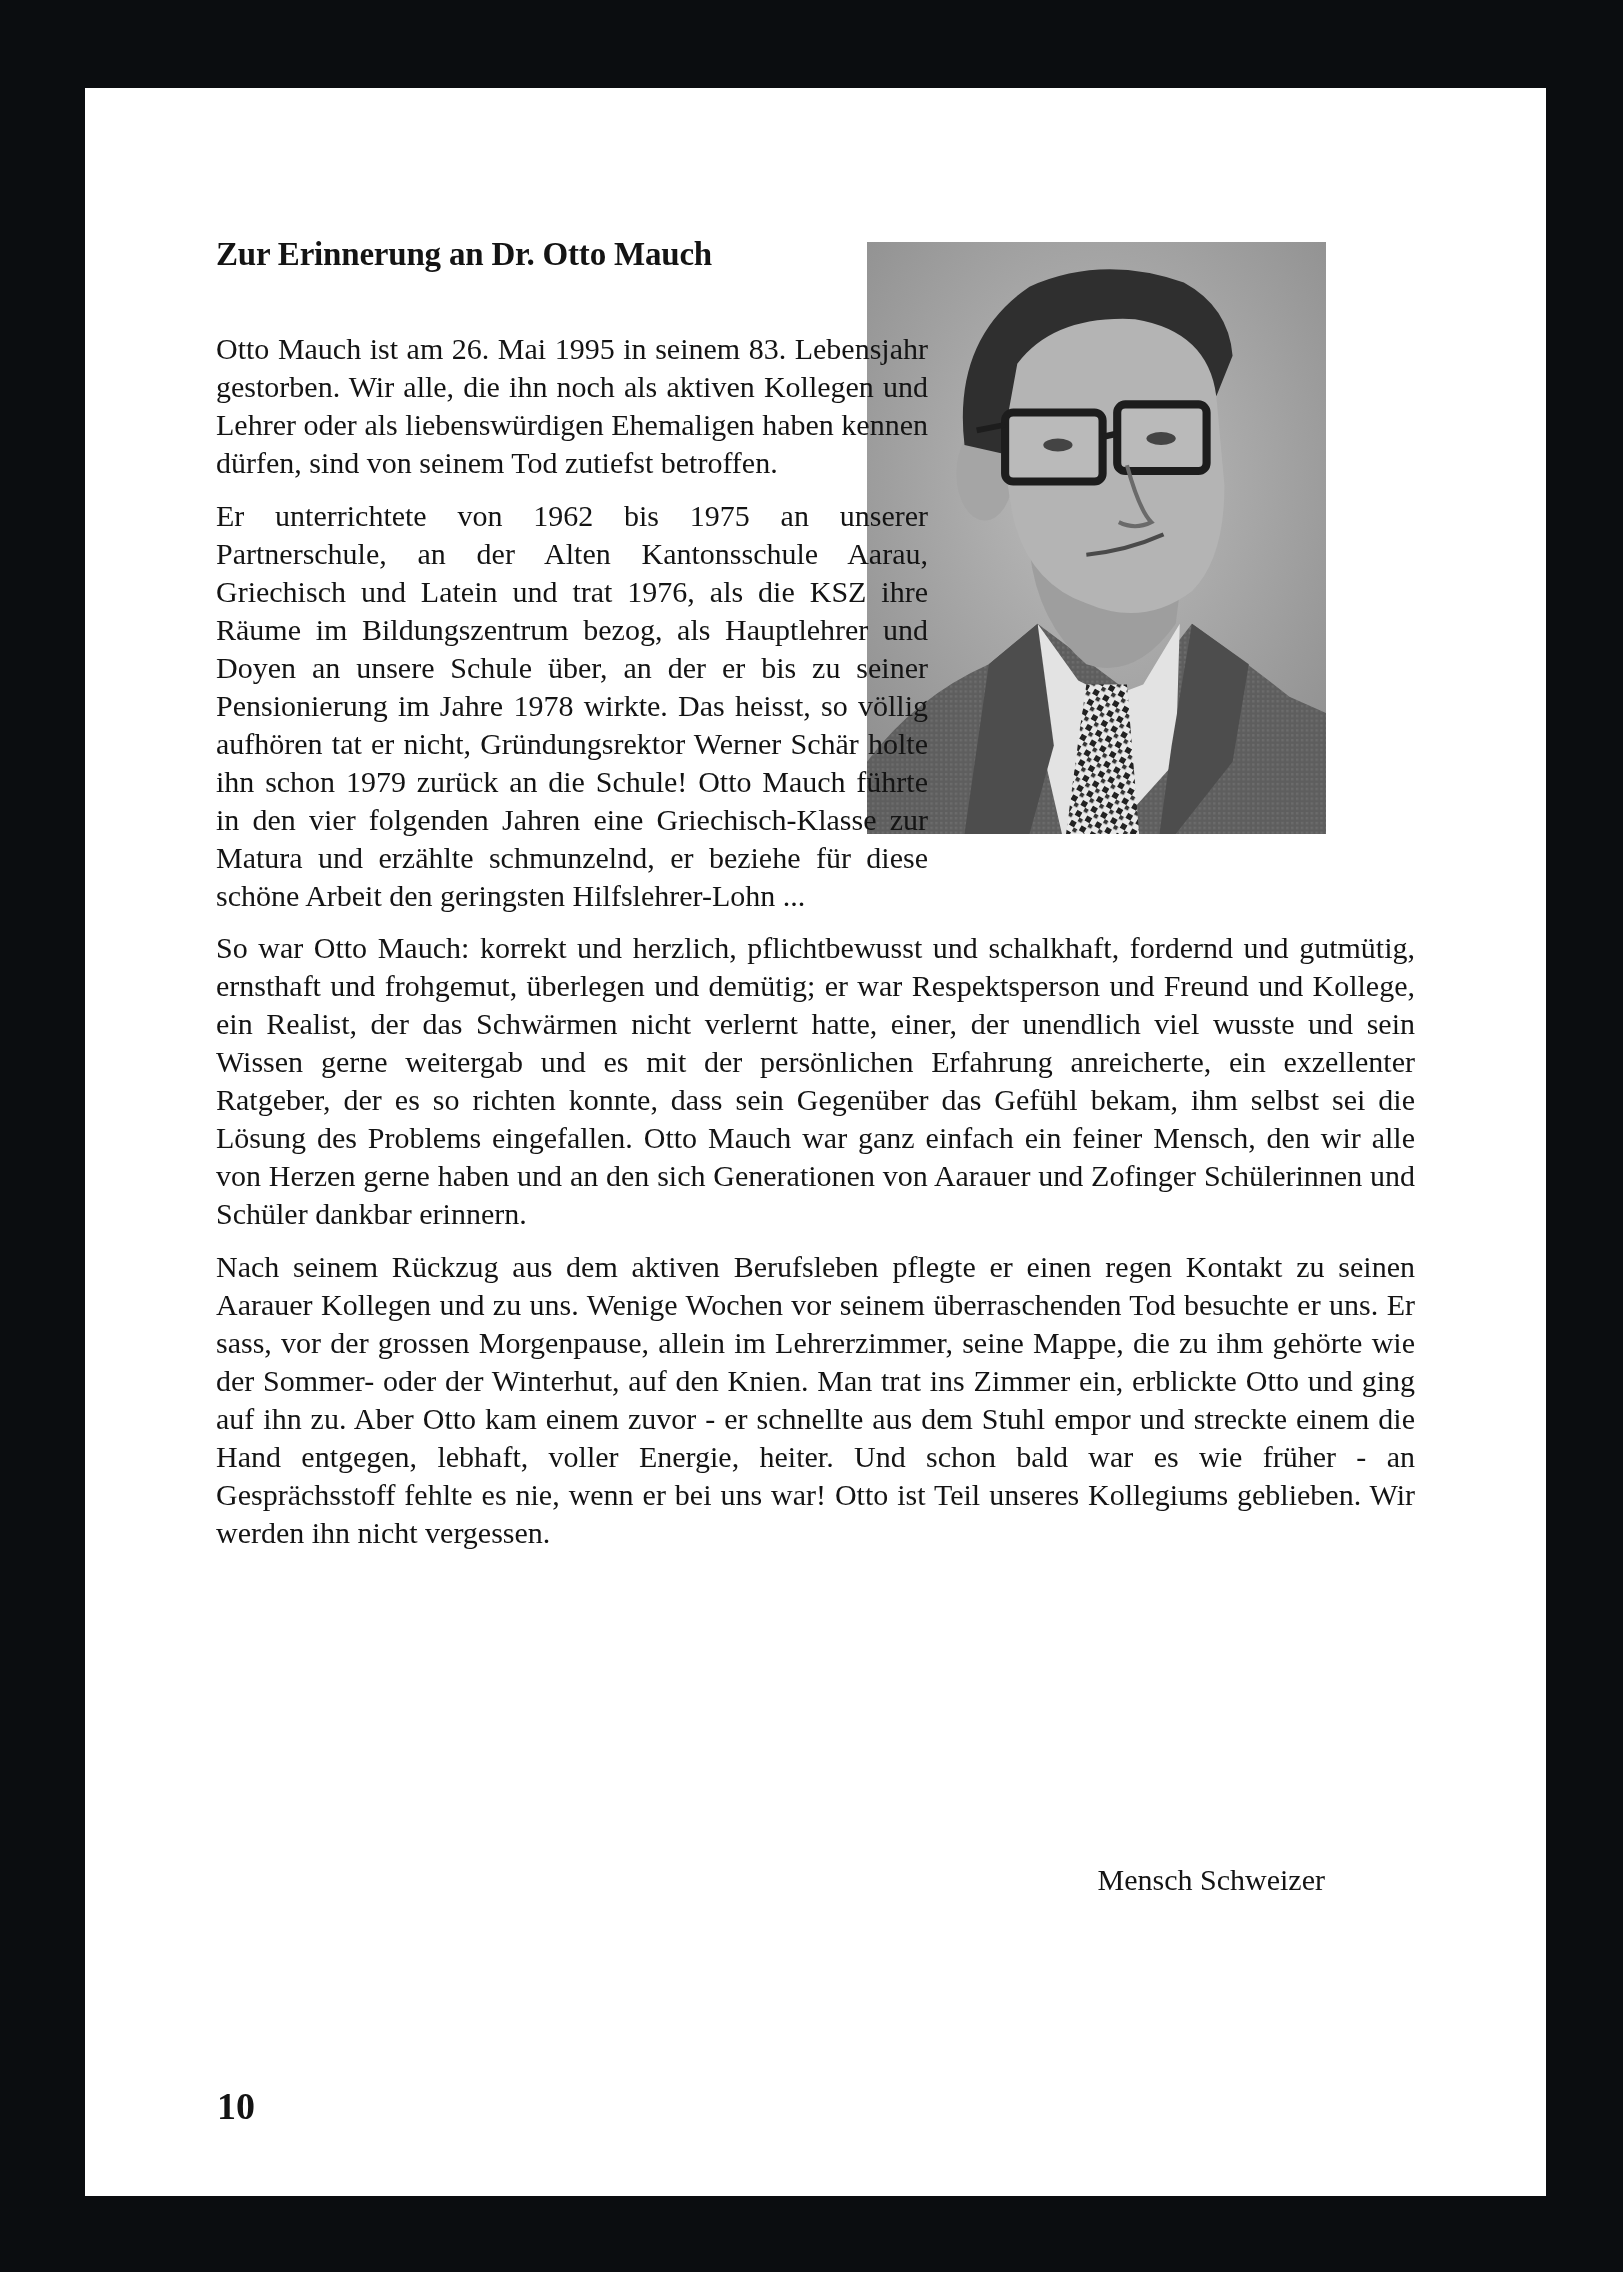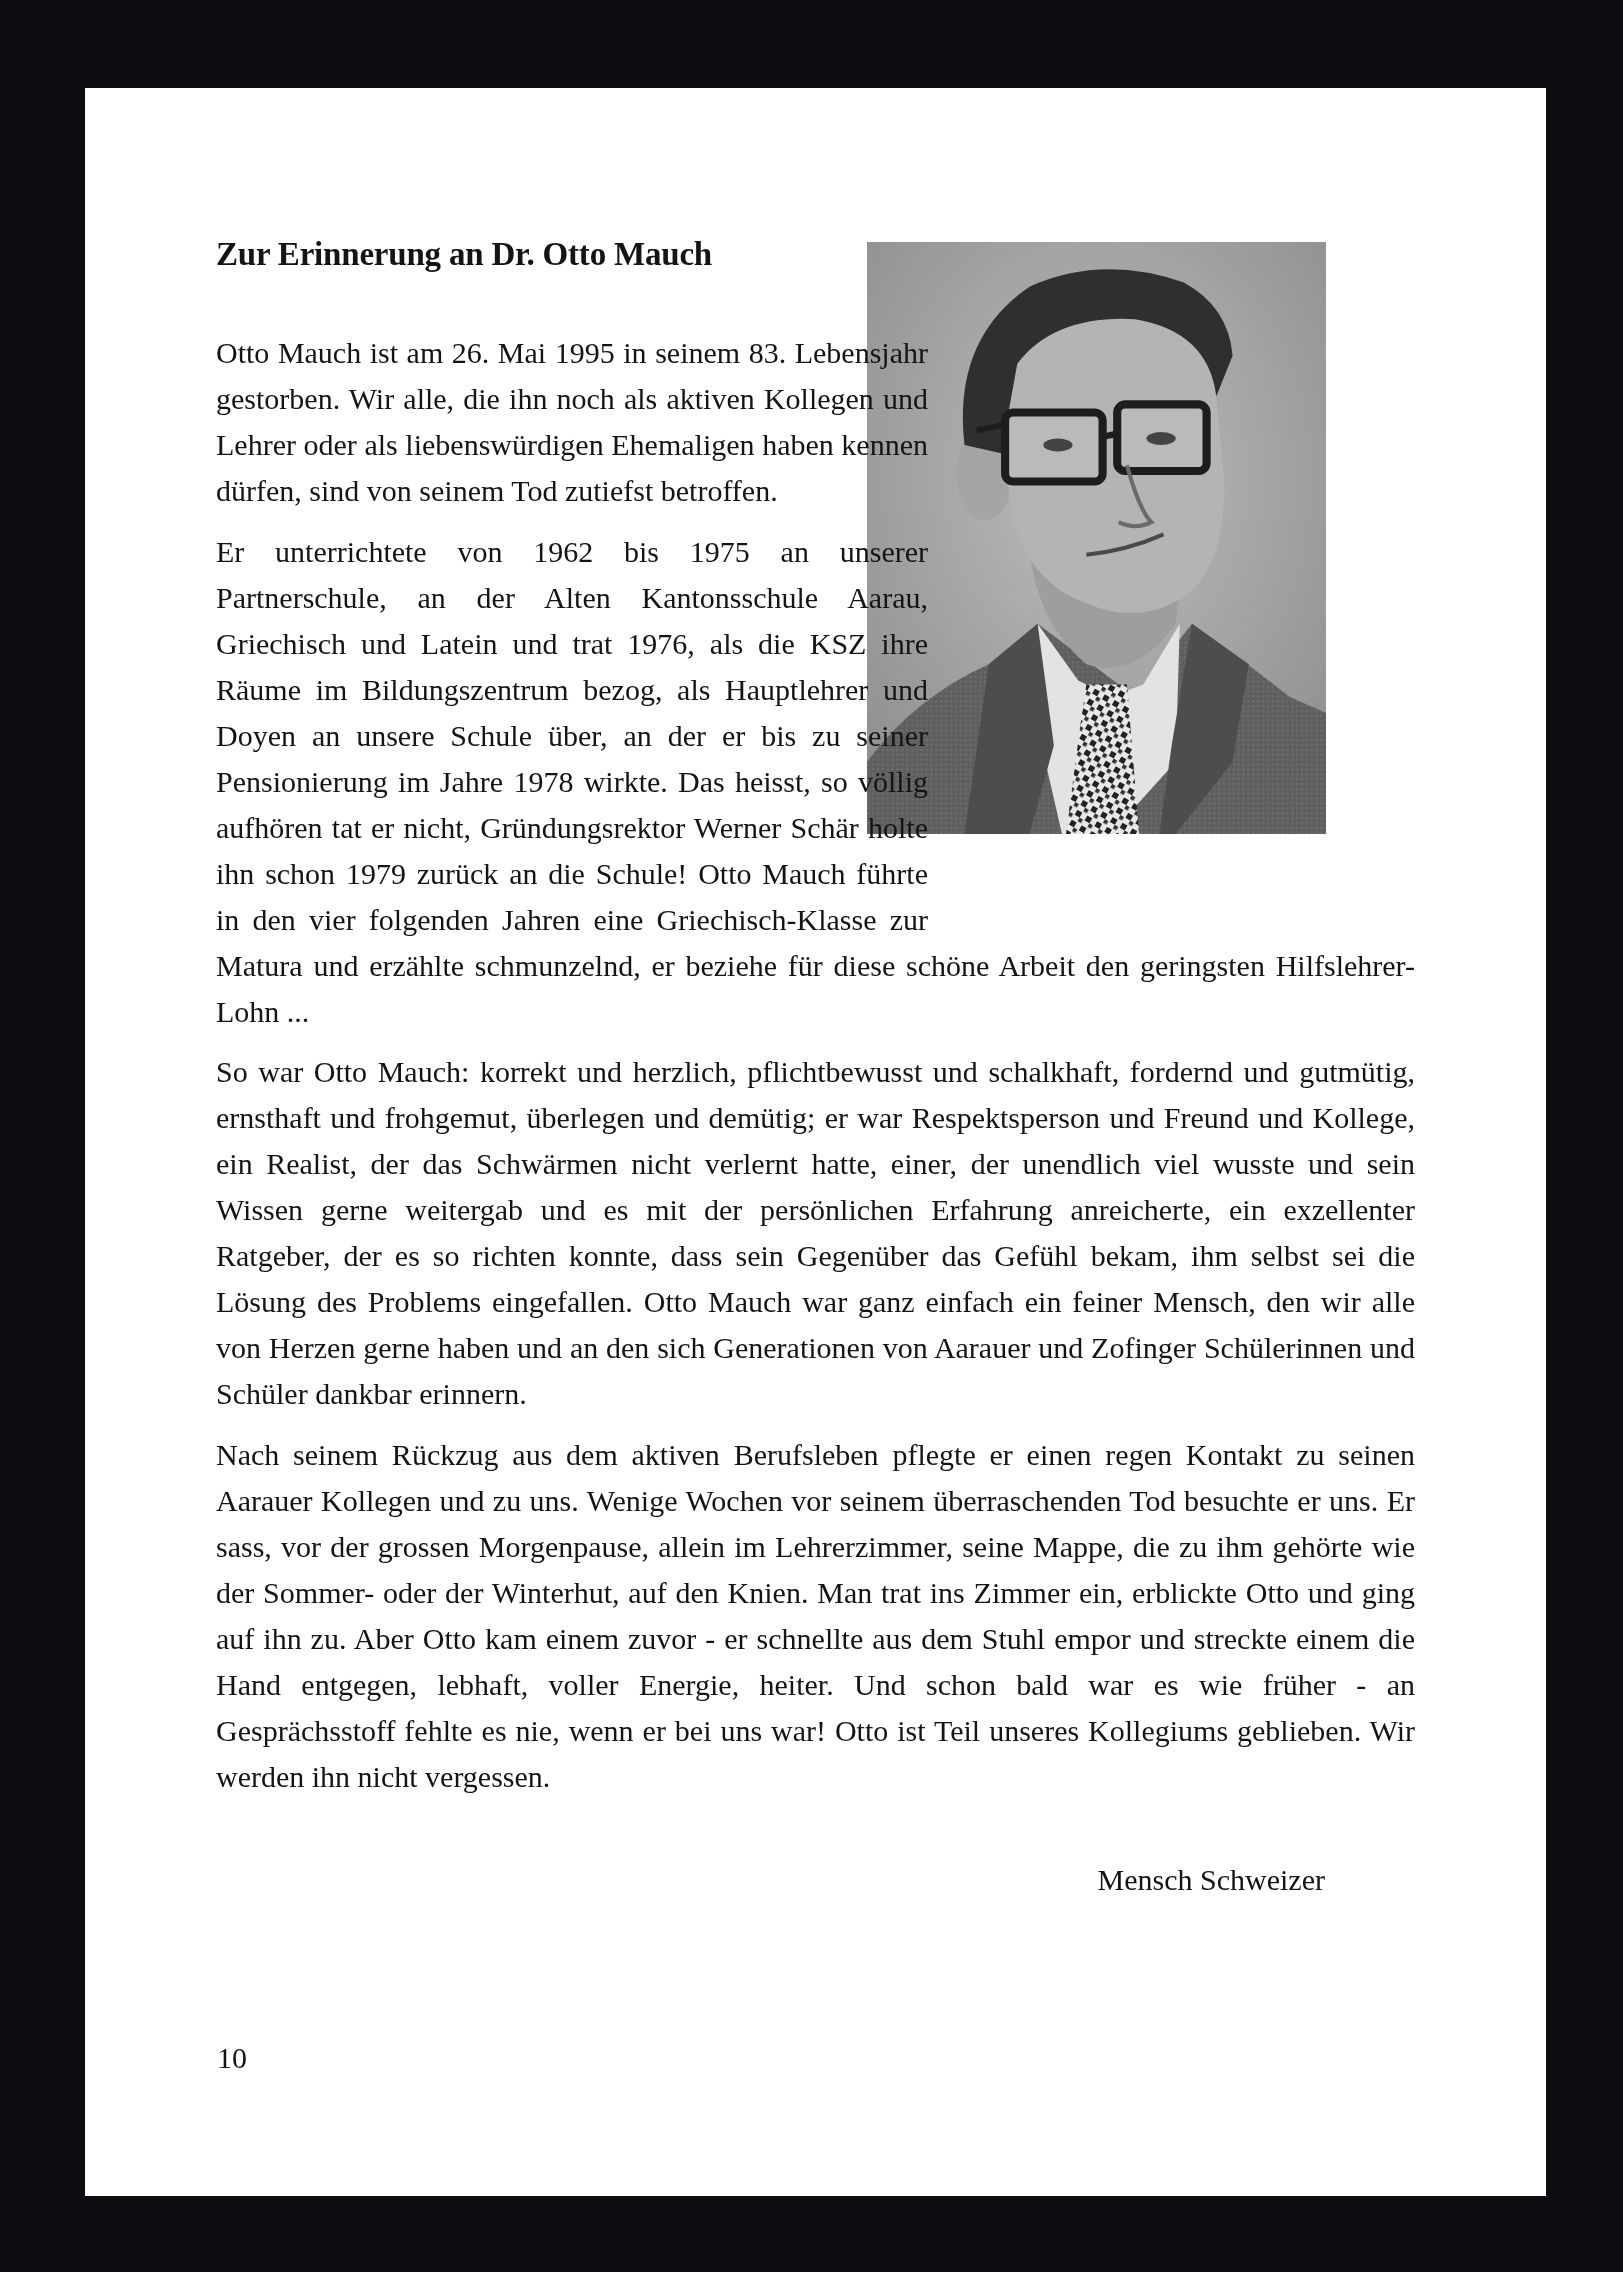--- a/index.html
+++ b/index.html
@@ -33,41 +33,42 @@
     width: 459px; height: 592px;
     background: #9a9a9a;
     overflow: hidden;
   }
   .photo svg { display: block; width: 100%; height: 100%; }
   .body-text {
     position: absolute;
     left: 131px; top: 242px;
     width: 1199px;
     font-size: 30px;
-    line-height: 46px;
+    line-height: 38px;
     text-align: justify;
     hyphens: manual;
   }
   .body-text p { margin: 0 0 14.6px 0; }
   .float-space {
     float: right;
     width: 487px;
     height: 578px;
     margin: 0 0 0 0;
   }
   .signature {
     position: absolute;
     right: 221px; top: 1775px;
     font-size: 30px;
     white-space: nowrap;
   }
   .page-number {
     position: absolute;
-    left: 132px; top: 1953px;
-    font-size: 30px;
+    left: 132px; top: 1996px;
+    font-size: 38px;
+    font-weight: bold;
   }
 </style>
 </head>
 <body>
 
 <div class="page">
 
   <h1 class="title">Zur Erinnerung an Dr. Otto Mauch</h1>
 
   <div class="photo">

